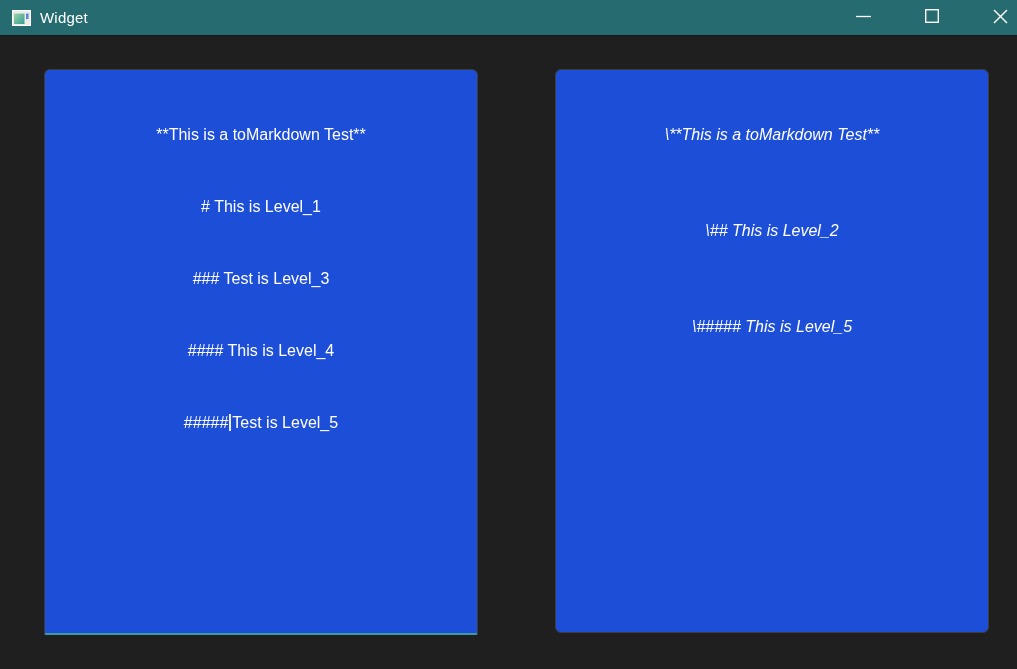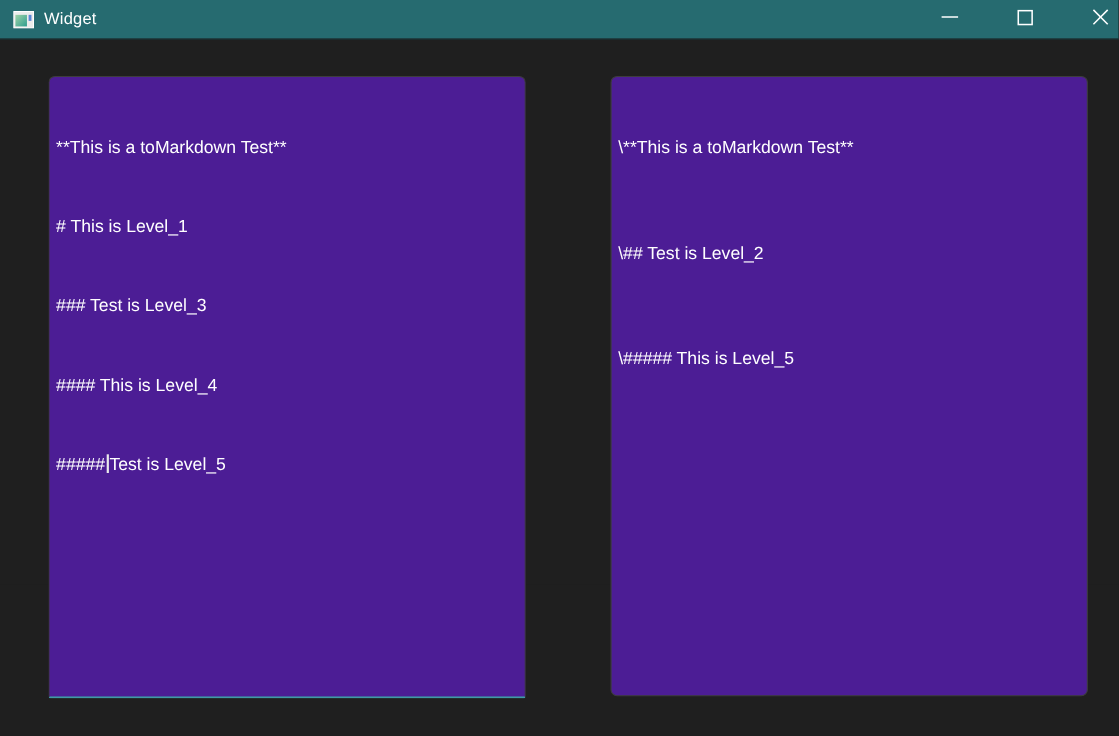--- a/index.html
+++ b/index.html
@@ -39,42 +39,43 @@
     cursor: default;
   }
   .ctrl-min   { left: 841px; width: 44px; }
   .ctrl-max   { left: 910px; width: 44px; }
   .ctrl-close { left: 983px; width: 34px; }
   
   .textedit {
     position: absolute;
     top: 69px;
     width: 434px;
-    background: #4c1d95;
+    background: #1d4ed8;
     border: 1px solid #3d3d3d;
     border-radius: 6px;
     color: #ffffff;
     font-size: 16px;
     line-height: 24px;
     padding: 5px 6px;
     white-space: pre-wrap;
+    text-align: center;
   }
   .textedit.left {
     left: 44px;
     height: 566px;
     border-bottom: 2px solid #3f9aa6;
     border-bottom-left-radius: 2px;
     border-bottom-right-radius: 2px;
   }
   .textedit.right {
     left: 555px;
     height: 564px;
   }
   .ed-line { min-height: 24px; }
-  .textedit.right .ed-para { margin-bottom: 24px; }
+  .textedit.right .ed-para { margin-bottom: 24px; font-style: italic; }
   .caret {
     display: inline-block;
     width: 2px; height: 17px;
     background: #eaeaea;
     vertical-align: -3px;
     margin: 0 1px;
   }
 </style>
 </head>
 <body>
@@ -124,17 +125,17 @@
   <div class="textedit left">
     <div class="ed-line">**This is a toMarkdown Test**</div>
     <div class="ed-line"># This is Level_1</div>
     <div class="ed-line">### Test is Level_3</div>
     <div class="ed-line">#### This is Level_4</div>
     <div class="ed-line"><span>#####</span><span class="caret"></span><span>Test is Level_5</span></div>
   </div>
 
   <div class="textedit right">
     <div class="ed-para">\**This is a toMarkdown Test**</div>
-    <div class="ed-para">\## Test is Level_2</div>
+    <div class="ed-para">\## This is Level_2</div>
     <div class="ed-para">\##### This is Level_5</div>
   </div>
 
 </div>
 
 </body></html>

